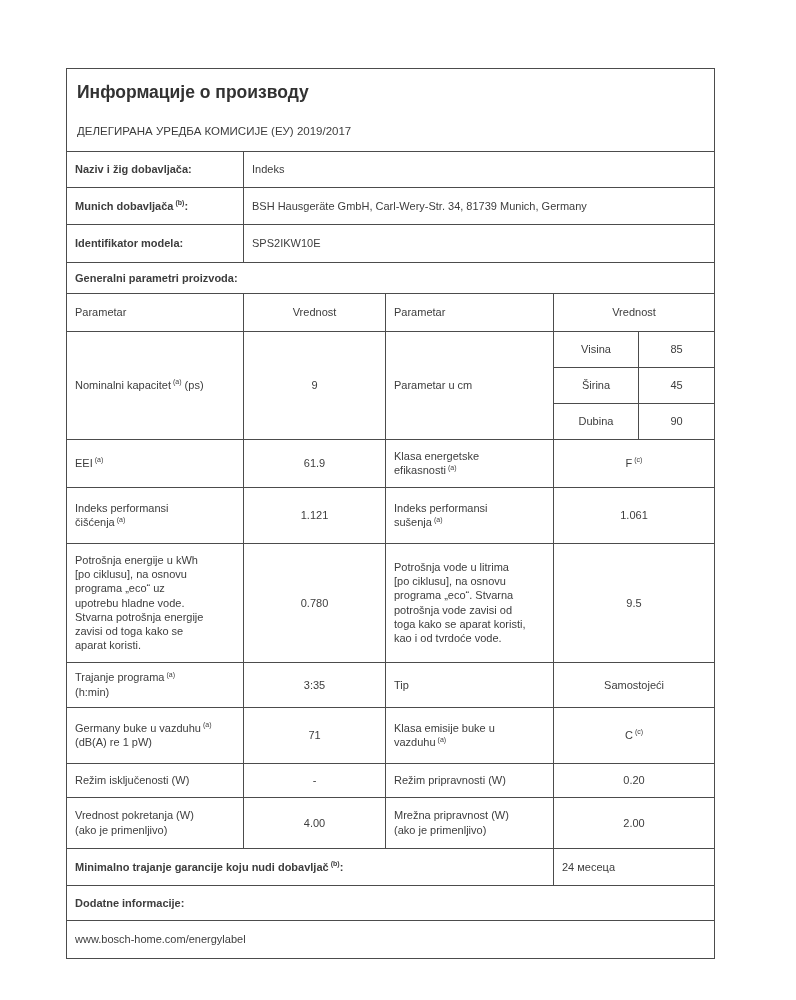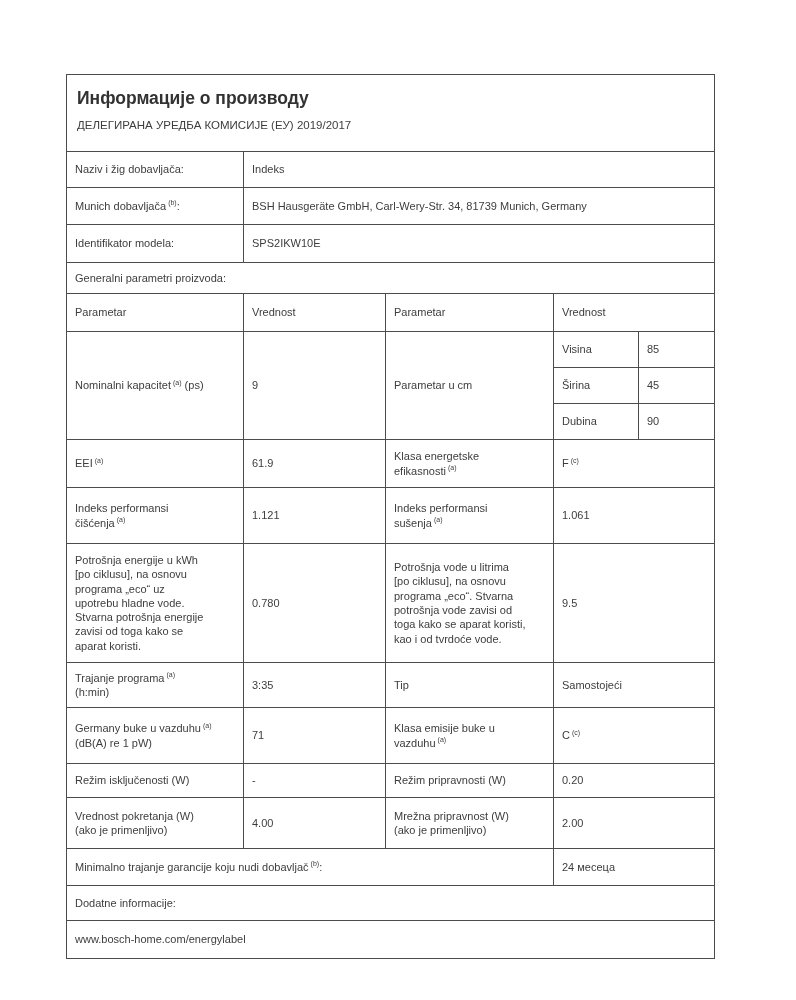--- a/index.html
+++ b/index.html
@@ -5,58 +5,58 @@
   * { box-sizing: border-box; }
   html, body {
     margin: 0; padding: 0;
     width: 796px; height: 1000px;
     background: #ffffff;
     font-family: "Liberation Sans", "DejaVu Sans", sans-serif;
     color: #3d3d3d;
   }
   .sheet {
     position: absolute;
-    left: 66px; top: 74px;
+    left: 66px; top: 68px;
     width: 648px;
   }
   table.product-table {
     border-collapse: collapse;
     table-layout: fixed;
     width: 648px;
     font-size: 11px;
     line-height: 1.3;
     color: #3d3d3d;
     border: 1.5px solid #484848;
   }
   td {
     border: 1px solid #4c4c4c;
     padding: 4px 8px;
     vertical-align: middle;
     overflow: hidden;
   }
-  .b { font-weight: normal; margin-left: 19px; }
-  .c { text-align: left; }
+  .b { font-weight: bold; margin-left: 19px; }
+  .c { text-align: center; }
   .pre { white-space: pre-line; }
   sup {
     font-size: 7px;
     line-height: 0;
     margin-left: 2px;
     vertical-align: super;
   }
   .title-cell { padding: 10px 10px 12px 10px; vertical-align: top; }
   .doc-title {
     font-size: 17.5px;
     font-weight: bold;
     color: #323232;
     margin: 2px 0 0 0;
   }
   .doc-subtitle {
     font-size: 11.5px;
     font-weight: normal;
-    margin-top: 8px;
+    margin-top: 20px;
     color: #3d3d3d;
   }
 </style>
 </head>
 <body>
 
 <div class="sheet">
   <table class="product-table">
     <colgroup>
       <col style="width:177px">

